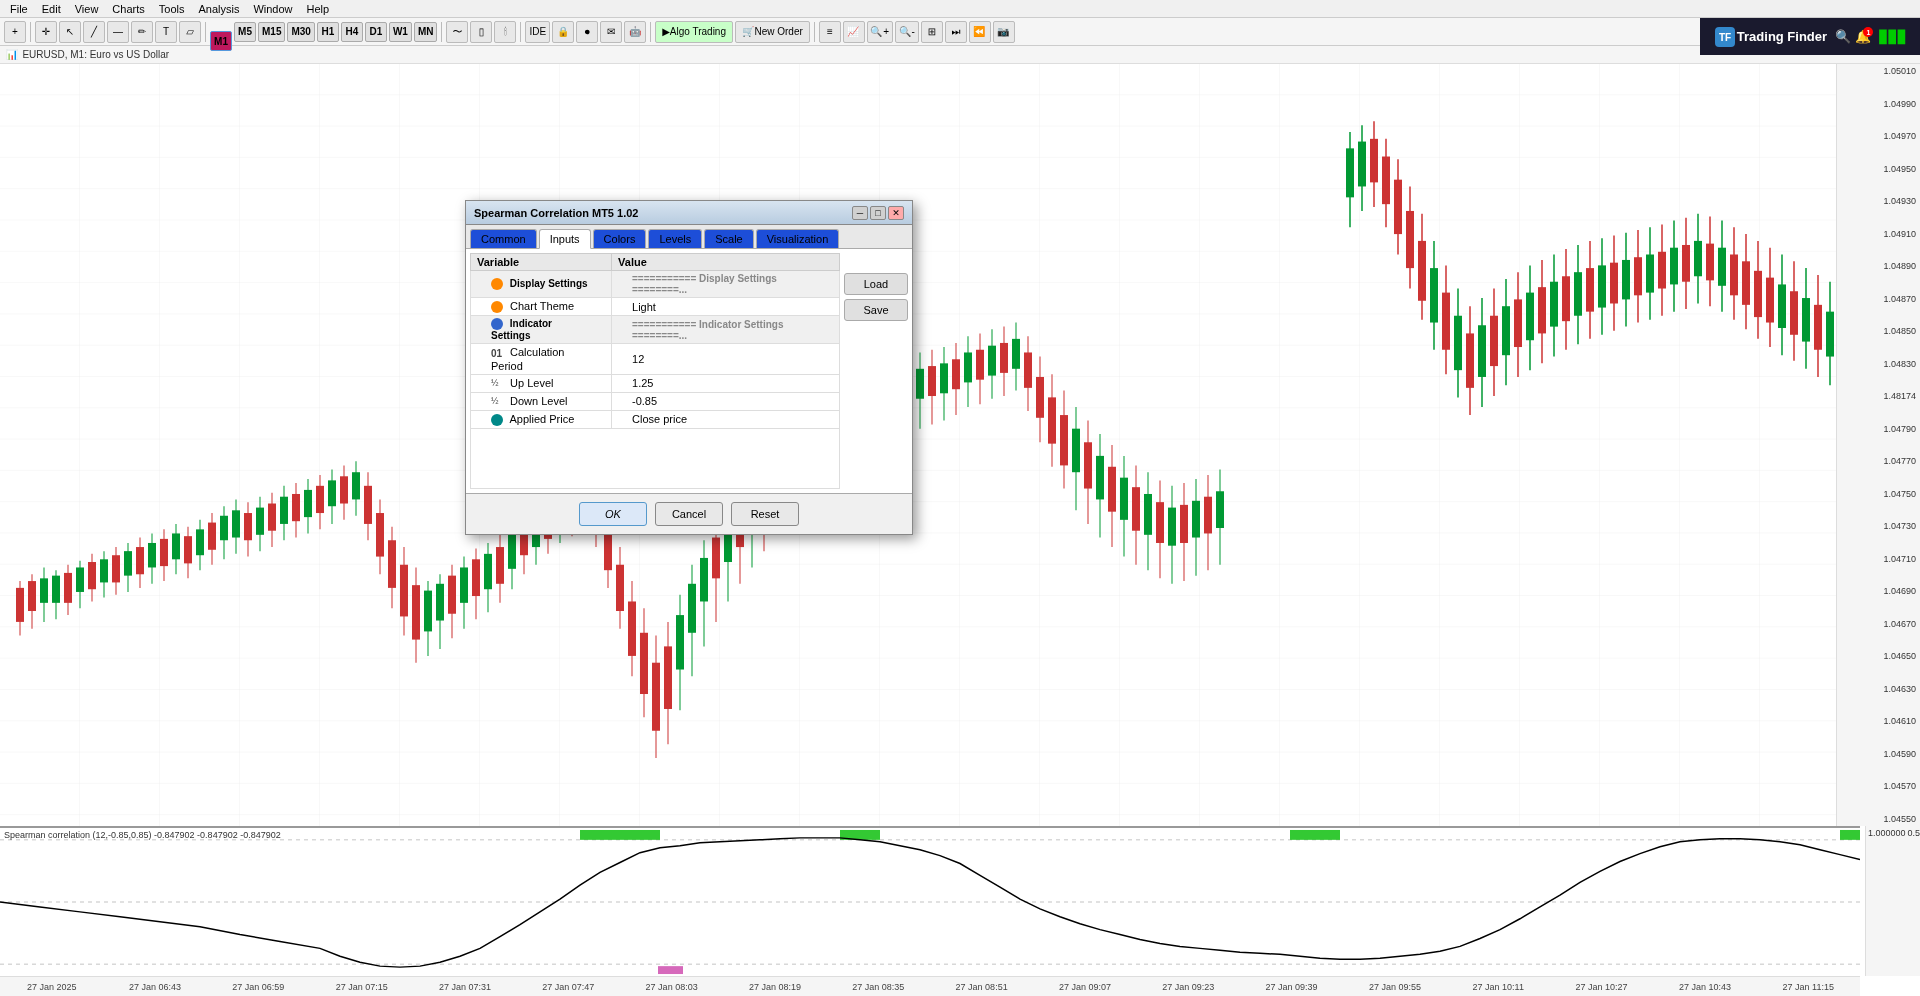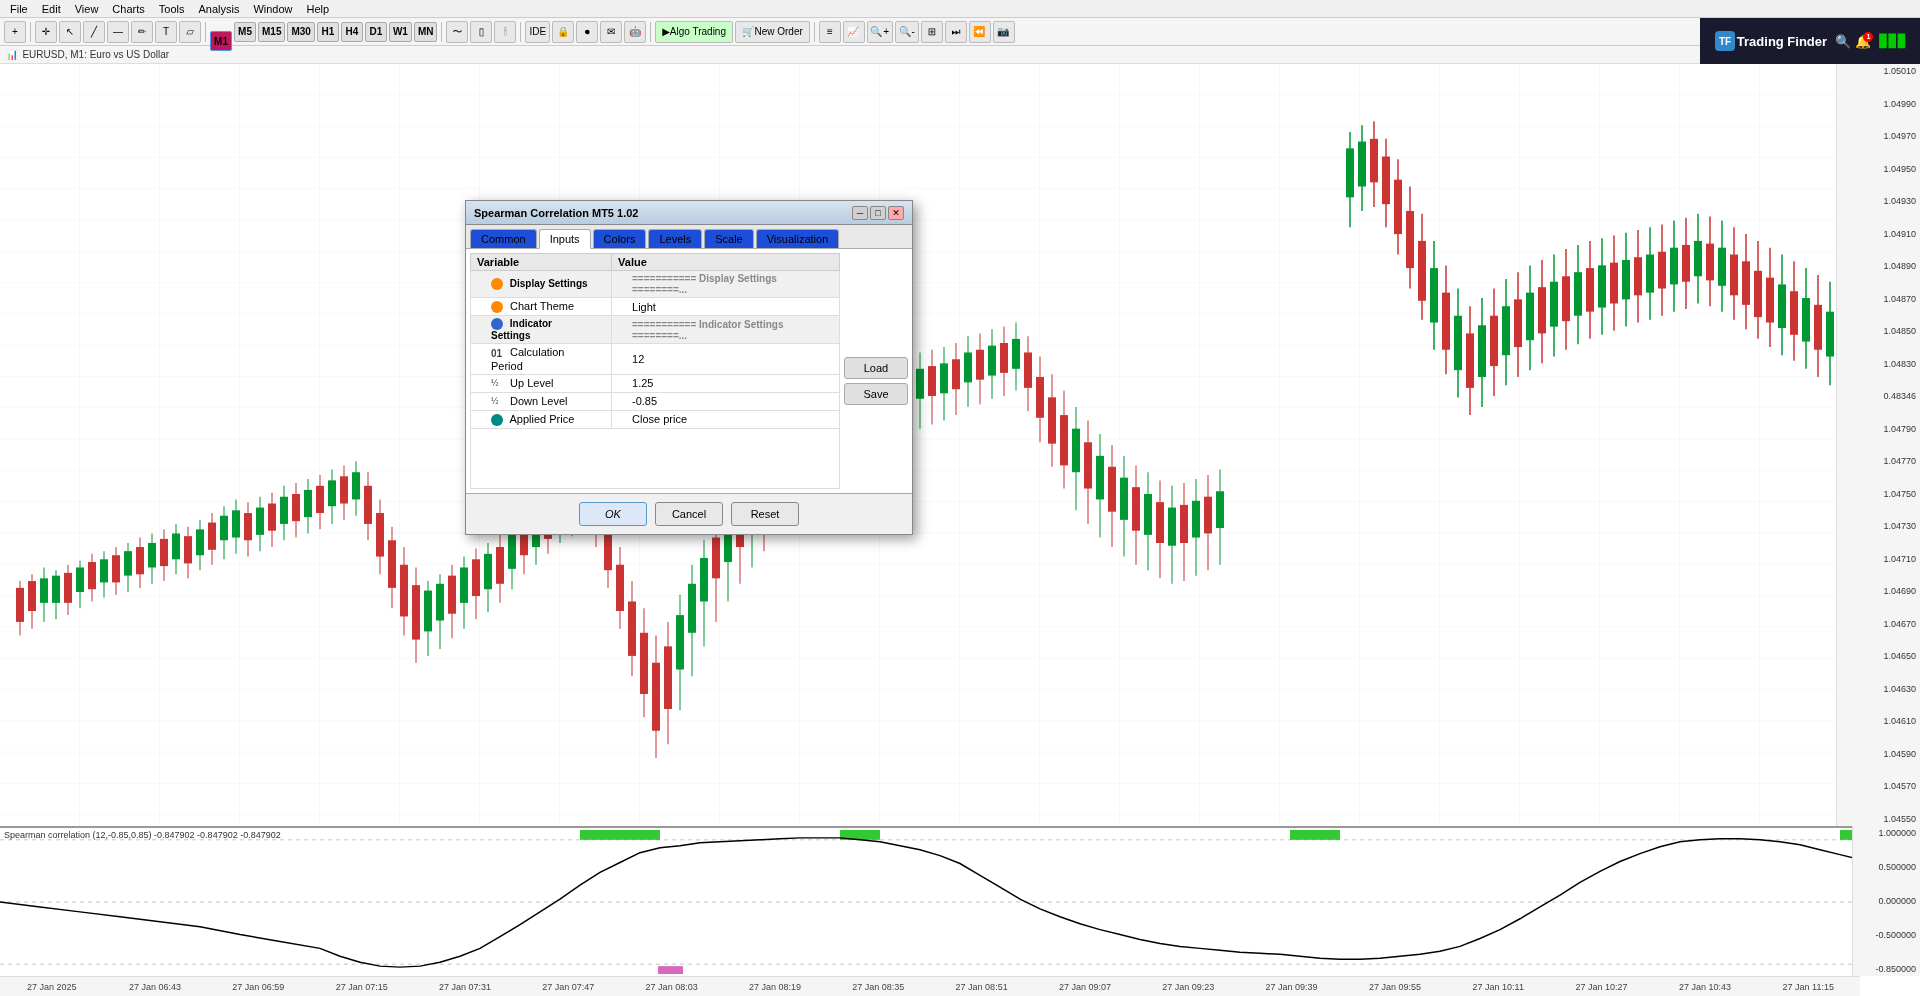--- a/index.html
+++ b/index.html
@@ -77,21 +77,21 @@
       font-weight: bold;
       padding: 0 3px;
     }
     .tf-btn.active { background: #be185d; border-color: #5599dd; margin-top: 19px; }
 
     
     #logo-area {
       position: absolute;
       right: 0;
       top: 0;
-      height: 46px;
+      height: 37px;
       width: 220px;
       background: #1a1a2e;
       display: flex;
       align-items: center;
       justify-content: center;
       color: white;
       font-size: 13px;
       font-weight: bold;
       z-index: 200;
     }
@@ -172,28 +172,28 @@
       font-size: 9px;
       color: #444;
       overflow: hidden;
     }
 
     
     #osc-scale {
       position: absolute;
       right: 0;
       bottom: 20px;
-      width: 68px;
+      width: 55px;
       height: 150px;
       background: #f5f5f5;
       border-left: 1px solid #ddd;
       font-size: 9px;
       color: #333;
       display: flex;
-      flex-direction: column;
+      flex-direction: row;
       justify-content: space-between;
       padding: 2px;
     }
 
     
     #chart-svg {
       width: 100%;
       height: 100%;
     }
 
@@ -903,21 +903,21 @@
     <div class="price-label">1.05010</div>
     <div class="price-label">1.04990</div>
     <div class="price-label">1.04970</div>
     <div class="price-label">1.04950</div>
     <div class="price-label">1.04930</div>
     <div class="price-label">1.04910</div>
     <div class="price-label">1.04890</div>
     <div class="price-label">1.04870</div>
     <div class="price-label">1.04850</div>
     <div class="price-label">1.04830</div>
-    <div class="price-label">0.48346</div>
+    <div class="price-label">1.48174</div>
     <div class="price-label">1.04790</div>
     <div class="price-label">1.04770</div>
     <div class="price-label">1.04750</div>
     <div class="price-label">1.04730</div>
     <div class="price-label">1.04710</div>
     <div class="price-label">1.04690</div>
     <div class="price-label">1.04670</div>
     <div class="price-label">1.04650</div>
     <div class="price-label">1.04630</div>
     <div class="price-label">1.04610</div>
@@ -1080,21 +1080,21 @@
     <div id="dialog-tabs">
       <div class="dtab">Common</div>
       <div class="dtab active">Inputs</div>
       <div class="dtab">Colors</div>
       <div class="dtab">Levels</div>
       <div class="dtab">Scale</div>
       <div class="dtab">Visualization</div>
     </div>
 
     <div id="dialog-body">
-      <div style="display:flex; gap:4px;align-items:center;">
+      <div style="display:flex; gap:4px;">
         <div style="flex:1;">
           <table id="inputs-table">
             <thead>
               <tr>
                 <th>Variable</th>
                 <th>Value</th>
               </tr>
             </thead>
             <tbody>
               <tr class="row-separator">

